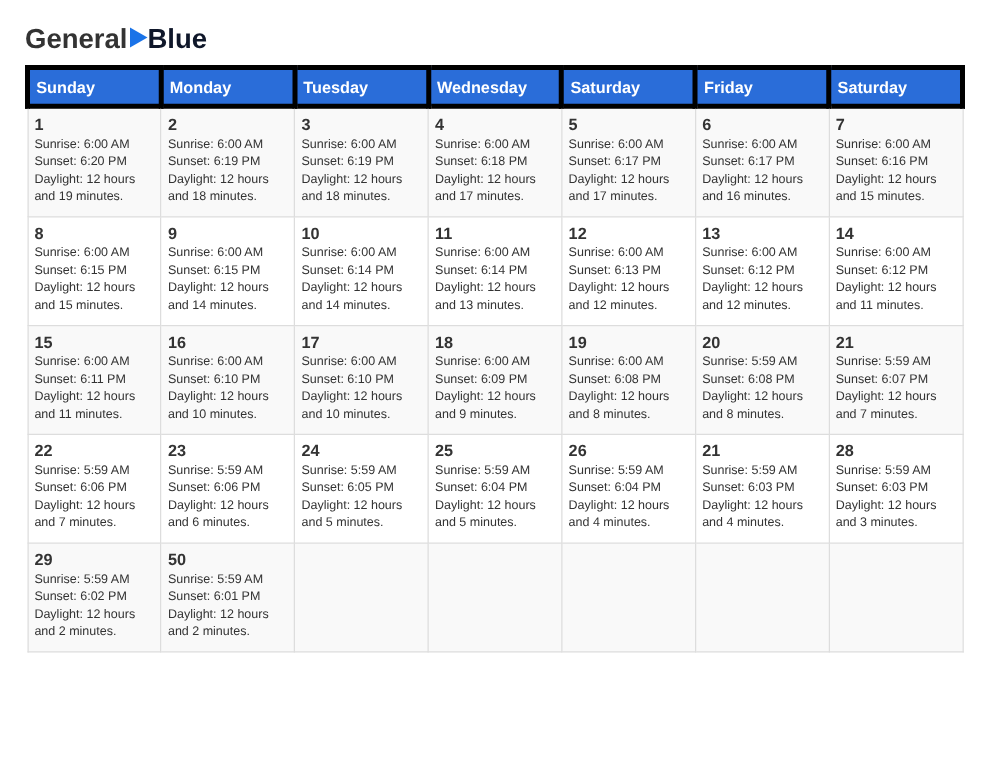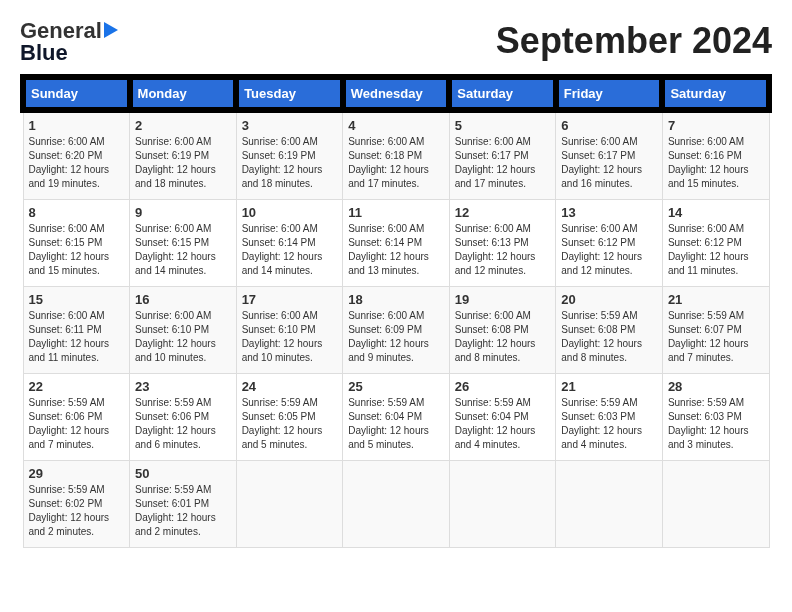--- a/index.html
+++ b/index.html
@@ -33,21 +33,21 @@
       border-collapse: collapse;
       font-size: 10.5px;
     }
     thead tr th {
       background: #2a6dd9;
       color: #fff;
       text-align: left;
       padding: 6px 5px;
       font-size: 13px;
       font-weight: bold;
-      border: 6px solid #000000;
+      border: 4px solid #000000;
     }
     tbody tr td {
       vertical-align: top;
       padding: 5px 5px 8px 5px;
       border: 1px solid #ddd;
       width: 14.28%;
       min-height: 70px;
       color: #333;
       background: #fff;
     }
@@ -63,21 +63,21 @@
     .day-info {
       font-size: 10px;
       color: #333;
       line-height: 1.4;
     }
     td.empty {
       background: #f0f0f0;
     }
     .logo-wrapper {
       display: flex;
-      flex-direction: column;
+      flex-direction: row;
       line-height: 1;
     }
     .logo-top {
       display: flex;
       align-items: center;
     }
     .logo-gen { font-size: 22px; font-weight: bold; color: #333; }
     .logo-blue-word { font-size: 22px; font-weight: bold; color: #0f172a; }
     .arrow-shape {
       display: inline-block;
@@ -97,21 +97,20 @@
   <div class="logo-wrapper">
     <div class="logo-top">
       <span class="logo-gen">General</span>
       <span class="arrow-shape"></span>
     </div>
     <div>
       <span class="logo-blue-word">Blue</span>
     </div>
   </div>
   <div class="title-area">
-    <div class="month-title">September 2024</div>
   </div>
 </div>
 
 <table>
   <thead>
     <tr>
       <th>Sunday</th>
       <th>Monday</th>
       <th>Tuesday</th>
       <th>Wednesday</th>

